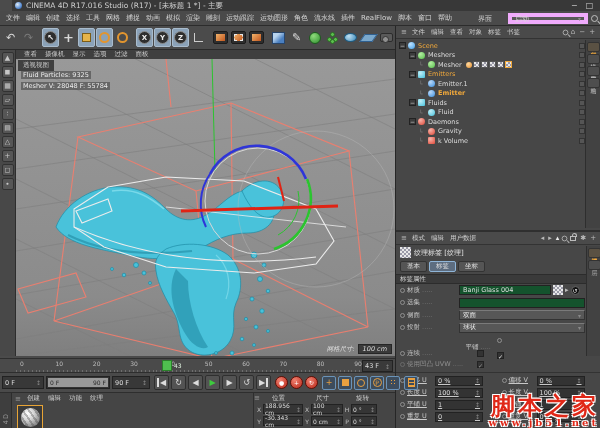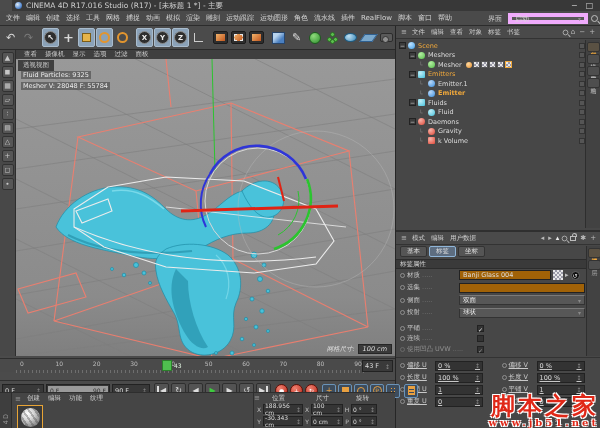--- a/index.html
+++ b/index.html
@@ -6,21 +6,21 @@
   html,body{width:600px;height:428px;overflow:hidden;background:#4b4b4b;position:relative;}
   .abs{position:absolute;}
   
   #titlebar{left:12px;top:0;width:600px;height:11px;background:#383838;display:flex;align-items:center;color:#cfcfcf;font-size:7.5px;}
   #titlebar .logo{width:7px;height:7px;border-radius:50%;background:radial-gradient(circle at 35% 35%,#dce9f5,#5b8fd6 60%,#274f8a);margin:0 4px 0 3px;}
   #titlebar .t{flex:1;white-space:nowrap;overflow:hidden;}
   .winbtn{width:15px;text-align:center;font-size:8px;color:#cfcfcf;line-height:11px;}
   
   #menubar{left:0;top:11px;width:600px;height:15px;background:#4a4a4a;border-bottom:1px solid #2c2c2c;display:flex;align-items:center;padding:0 3px;}
   #menubar .mi{font-size:7px;color:#d6d6d6;padding:0 3px;white-space:nowrap;}
-  #ifLabel{font-size:7px;color:#c8c8c8;margin-right:3px;white-space:nowrap;}
+  #ifLabel{font-size:7px;color:#c8c8c8;margin-right:13px;white-space:nowrap;}
   #ifSelect{width:80px;height:11px;background:#585858;border:4px solid #f0abfc;color:#ddd;font-size:7px;display:flex;align-items:center;justify-content:space-between;padding:0 3px;}
   .mag{width:7px;height:7px;border:1.2px solid #bfbfbf;border-radius:50%;position:relative;flex:0 0 auto;}
   .mag:after{content:'';position:absolute;width:4px;height:1.2px;background:#bfbfbf;left:5px;top:6px;transform:rotate(45deg);}
   
   #toolbar{left:0;top:26px;width:395px;height:24px;background:#4b4b4b;border-bottom:1px solid #2a2a2a;display:flex;align-items:center;gap:1px;padding:0 2px;}
   .tbtn{width:17px;height:19px;border-radius:2px;display:flex;align-items:center;justify-content:center;flex:0 0 auto;color:#d8d8d8;font-size:11px;}
   .tbtn.active{background:#8ba2b8;border:1px solid #a9bccd;}
   .tbtn .g{line-height:1;}
   .dim{color:#7a7a7a;}
   .sep{width:3px;flex:0 0 auto;}
@@ -93,40 +93,40 @@
   #tagTitle .tt{font-size:7px;color:#e2e2e2;}
   #atabs{display:flex;gap:2px;padding:1px 4px 2px;}
   .atab{font-size:6.5px;color:#ddd;background:#555;border:1px solid #333;padding:0px 6px;border-radius:2px;}
   .atab.on{background:#5d6d80;border:1px solid #8fb5d8;}
   .asec{height:10px;background:#3a3a3a;border-top:1px solid #2c2c2c;border-bottom:1px solid #2c2c2c;font-size:6.5px;color:#cfcfcf;display:flex;align-items:center;padding-left:4px;}
   .arow{height:12.5px;display:flex;align-items:center;padding-left:4px;font-size:6.5px;color:#c8c8c8;}
   .oring{width:5px;height:5px;border:1px solid #8f8f8f;border-radius:50%;margin-right:2px;flex:0 0 auto;}
   .albl{width:52px;white-space:nowrap;overflow:hidden;flex:0 0 auto;}
   .albl:after{content:' .....';color:#777;}
   .albl.wide{width:70px;}
-  .ainput{height:10px;background:#a16207;border:1px solid #222;color:#ddd;font-size:6.5px;display:flex;align-items:center;padding:0 3px;}
+  .ainput{height:10px;background:#14532d;border:1px solid #222;color:#ddd;font-size:6.5px;display:flex;align-items:center;padding:0 3px;}
   .adrop{height:10px;background:#575757;border:1px solid #333;border-top-color:#7a7a7a;color:#e8e8e8;font-size:6.5px;display:flex;align-items:center;justify-content:space-between;padding:0 3px;}
   .cbox{width:7px;height:7px;background:#333;border:1px solid #222;color:#e8e8e8;font-size:6px;line-height:7px;text-align:center;}
   .spin{color:#888;font-size:6px;margin-left:1px;}
   .divline{height:1px;background:#333;margin:2px 0;}
   #uvgrid{display:grid;grid-template-columns:1fr 1fr;padding-left:2px;}
   .uvcell{height:12px;display:flex;align-items:center;font-size:6.5px;color:#c8c8c8;padding-left:2px;text-decoration:underline;}
   .uvlbl{width:28px;flex:0 0 auto;white-space:nowrap;}
   .uvin{width:48px;height:10px;background:#333;border:1px solid #222;color:#ddd;font-size:6.5px;display:flex;align-items:center;justify-content:space-between;padding:0 2px;}
   
   #timeline{left:0;top:358px;width:395px;height:14px;background:#4a4a4a;border-top:1px solid #2e2e2e;}
   #ruler{position:absolute;left:16px;top:0px;width:348px;height:14px;}
   #ticks{display:flex;justify-content:space-between;padding:1px 0 0 0;}
   .tick{font-size:6px;color:#bdbdbd;width:12px;text-align:center;}
   #ruler .marks{position:absolute;left:0;right:0;bottom:0;height:3px;background:repeating-linear-gradient(90deg,#6e6e6e 0 1px,transparent 1px 3.9px);}
   #playhead{position:absolute;left:162px;top:1px;width:10px;height:11px;background:#4fbf4f;border:1px solid #2a7f2a;}
   #phlabel{position:absolute;left:174px;top:3px;font-size:6px;color:#e2f5e2;}
   #curframe{position:absolute;right:2px;top:1px;width:31px;height:12px;background:#3a3a3a;border:1px solid #222;color:#ddd;font-size:6.5px;display:flex;align-items:center;justify-content:space-between;padding:0 2px;}
   
-  #transport{left:0;top:372px;width:395px;height:20px;background:#4a4a4a;border-top:1px solid #2e2e2e;display:flex;align-items:center;gap:2px;padding:0 2px;margin-top:8px;}
+  #transport{left:0;top:372px;width:395px;height:20px;background:#4a4a4a;border-top:1px solid #2e2e2e;display:flex;align-items:center;gap:2px;padding:0 2px;}
   .fspin{height:13px;background:#383838;border:1px solid #222;color:#ddd;font-size:6.5px;display:flex;align-items:center;justify-content:space-between;padding:0 2px;flex:0 0 auto;}
   #rangebar{width:64px;height:13px;background:#343434;border:1px solid #222;position:relative;flex:0 0 auto;}
   #rangebar .bar{position:absolute;left:1px;right:1px;top:1px;bottom:1px;background:#9a9a9a;display:flex;align-items:center;justify-content:space-between;font-size:6px;color:#2b2b2b;padding:0 2px;}
   .pbtn{width:15px;height:15px;background:#535353;border:1px solid #2f2f2f;border-radius:2px;display:flex;align-items:center;justify-content:center;color:#ddd;font-size:8px;flex:0 0 auto;}
   .pbtn .bar-l{border-left:2px solid #ddd;padding-left:1px;}
   .pbtn .bar-r{border-right:2px solid #ddd;padding-right:1px;}
   .pbtn .green{color:#3ecb3e;}
   .redbtn{width:13px;height:13px;border-radius:50%;background:radial-gradient(circle at 35% 30%,#f08070,#b82818);border:1px solid #5e0f06;display:flex;align-items:center;justify-content:center;color:#fff;font-size:6px;flex:0 0 auto;}
   .optbtn{width:14px;height:14px;background:#3d4c5c;border:1px solid #6a93b8;border-radius:2px;display:flex;align-items:center;justify-content:center;color:#e8a040;font-size:8px;flex:0 0 auto;}
   .optbtn .osq{width:7px;height:7px;background:#e8a040;}
@@ -557,20 +557,24 @@
         </span>
       <span class="spacer"></span>
       <span class="pico">◂</span>
       <span class="pico">▸</span>
       <span class="pico" style="color:#e8e8e8;">▴</span>
       <div class="mag" style="transform:scale(.8);"></div>
       <div class="lockico"></div>
       <span class="pico">✱</span>
       <span class="pico">+</span>
     </div>
+    <div id="tagTitle">
+      <div class="ticon checker"></div>
+      <span class="tt">纹理标签 [纹理]</span>
+    </div>
     <div id="atabs">
       <span class="atab">基本</span>
       <span class="atab on">标签</span>
       <span class="atab">坐标</span>
     </div>
     <div class="asec">标签属性</div>
 
     <div class="arow">
       <span class="oring"></span>
       <span class="albl">材质</span>
@@ -594,21 +598,21 @@
     </div>
     <div class="arow">
       <span class="oring"></span>
       <span class="albl">投射</span>
       <div class="adrop" style="width:126px;">
         <span>球状</span>
         <span class="spin">▾</span>
       </div>
     </div>
     <div style="height:4px;"></div>
-    <div class="arow" style="height:10.5px;">
+    <div class="arow" style="height:10.5px;flex-direction:column;">
       <span class="oring"></span>
       <span class="albl wide">平铺</span>
       <span class="cbox">✓</span>
     </div>
     <div class="arow" style="height:10.5px;">
       <span class="oring"></span>
       <span class="albl wide">连续</span>
       <span class="cbox"></span>
     </div>
     <div class="arow" style="height:10.5px;color:#909090;">

